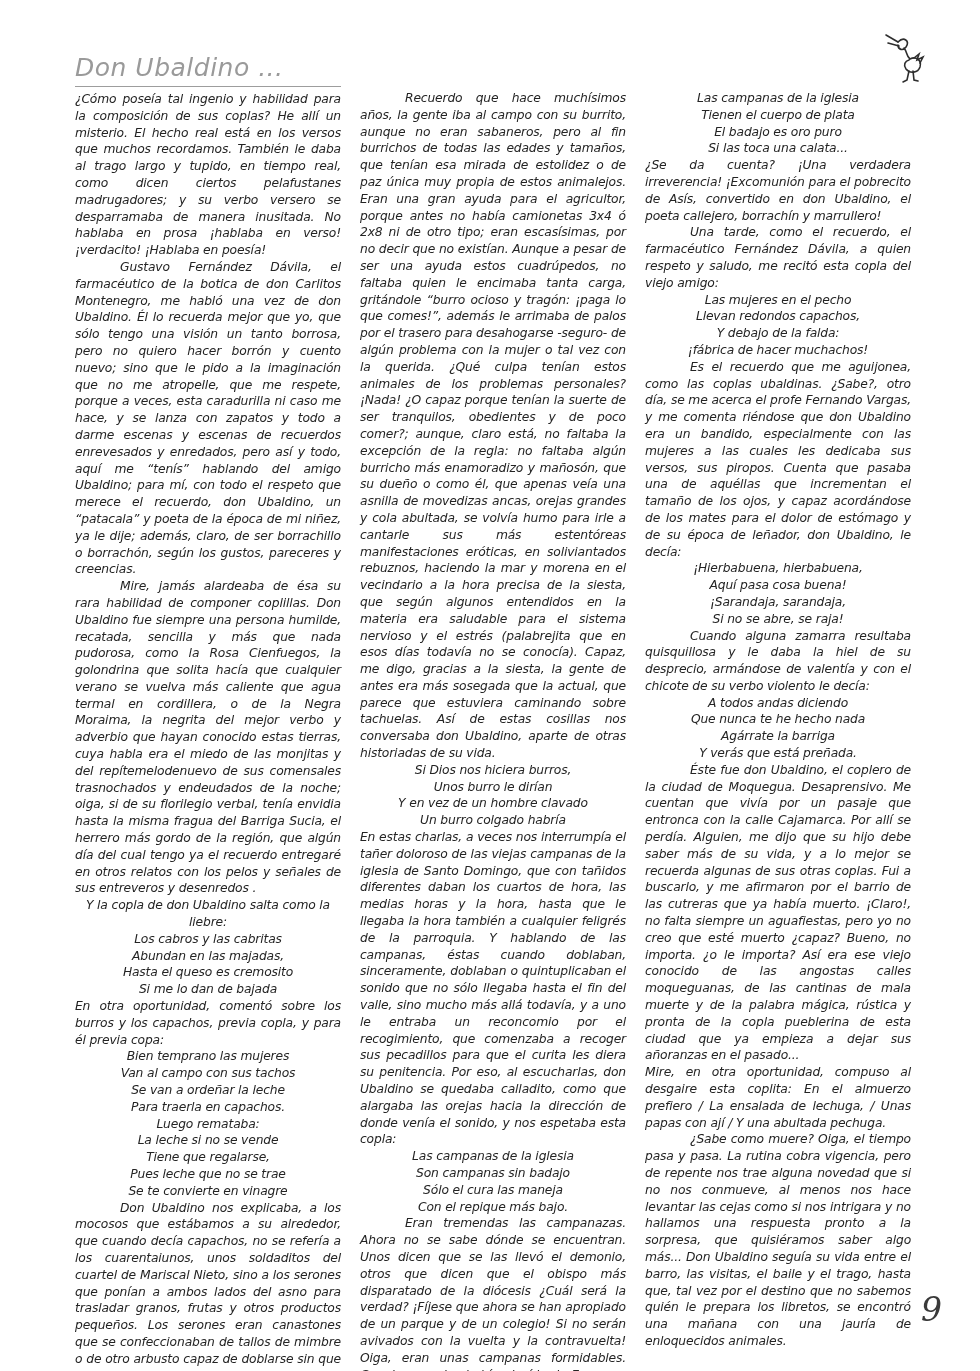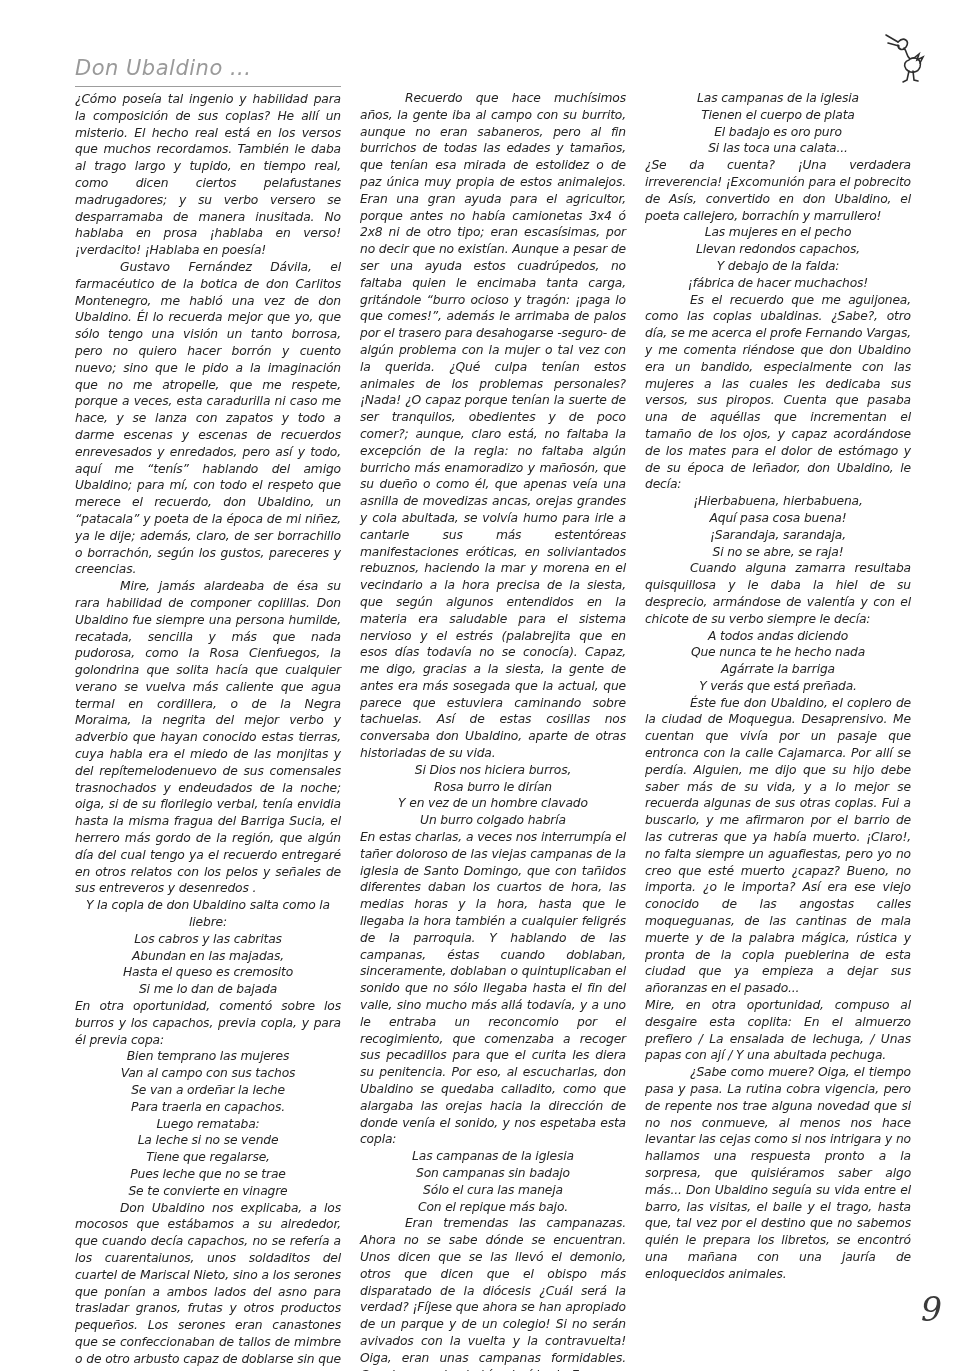--- a/index.html
+++ b/index.html
@@ -45,21 +45,21 @@
   }
   .col-lower { padding-top: 35px; }
   .header {
     border-bottom: 1.6px solid #9d9d9d;
     padding-bottom: 5px;
     margin-bottom: 4px;
     height: 26px;
   }
   .title {
     margin: 0;
-    font-size: 21px;
+    font-size: 25px;
     line-height: 26px;
     font-weight: 400;
     font-style: italic;
     color: #9a9a9a;
     letter-spacing: 0.5px;
     white-space: nowrap;
   }
   .para {
     text-align: justify;
     margin: 0;
@@ -125,48 +125,49 @@
           <div class="verse">Tiene que regalarse,</div>
           <div class="verse">Pues leche que no se trae</div>
           <div class="verse">Se te convierte en vinagre</div>
           <div class="para indent">Don Ubaldino nos explicaba, a los mocosos que estábamos a su alrededor, que cuando decía capachos, no se refería a los cuarentaiunos, unos soldaditos del cuartel de Mariscal Nieto, sino a los serones que ponían a ambos lados del asno para trasladar granos, frutas y otros productos pequeños. Los serones eran canastones que se confeccionaban de tallos de mimbre o de otro arbusto capaz de doblarse sin que se quiebren; estaban forrados de cuero para evitar que se cayeran al suelo los productos. Éstos fueron los famosos “capachos”.</div>
         </div>
     </div>
     <div class="col col-lower">
       <div>
           <div class="para indent">Recuerdo que hace muchísimos años, la gente iba al campo con su burrito, aunque no eran sabaneros, pero al fin burrichos de todas las edades y tamaños, que tenían esa mirada de estolidez o de paz única muy propia de estos animalejos. Eran una gran ayuda para el agricultor, porque antes no había camionetas 3x4 ó 2x8 ni de otro tipo; eran escasísimas, por no decir que no existían. Aunque a pesar de ser una ayuda estos cuadrúpedos, no faltaba quien le encimaba tanta carga, gritándole “burro ocioso y tragón: ¡paga lo que comes!”, además le arrimaba de palos por el trasero para desahogarse -seguro- de algún problema con la mujer o tal vez con la querida. ¿Qué culpa tenían estos animales de los problemas personales? ¡Nada! ¿O capaz porque tenían la suerte de ser tranquilos, obedientes y de poco comer?; aunque, claro está, no faltaba la excepción de la regla: no faltaba algún burricho más enamoradizo y mañosón, que su dueño o como él, que apenas veía una asnilla de movedizas ancas, orejas grandes y cola abultada, se volvía humo para irle a cantarle sus más estentóreas manifestaciones eróticas, en soliviantados rebuznos, haciendo la mar y morena en el vecindario a la hora precisa de la siesta, que según algunos entendidos en la materia era saludable para el sistema nervioso y el estrés (palabrejita que en esos días todavía no se conocía). Capaz, me digo, gracias a la siesta, la gente de antes era más sosegada que la actual, que parece que estuviera caminando sobre tachuelas. Así de estas cosillas nos conversaba don Ubaldino, aparte de otras historiadas de su vida.</div>
           <div class="verse">Si Dios nos hiciera burros,</div>
-          <div class="verse">Rosa burro le dirían</div>
+          <div class="verse">Unos burro le dirían</div>
           <div class="verse">Y en vez de un hombre clavado</div>
           <div class="verse">Un burro colgado habría</div>
           <div class="para">En estas charlas, a veces nos interrumpía el tañer doloroso de las viejas campanas de la iglesia de Santo Domingo, que con tañidos diferentes daban los cuartos de hora, las medias horas y la hora, hasta que le llegaba la hora también a cualquier feligrés de la parroquia. Y hablando de las campanas, éstas cuando doblaban, sinceramente, doblaban o quintuplicaban el sonido que no sólo llegaba hasta el fin del valle, sino mucho más allá todavía, y a uno le entraba un reconcomio por el recogimiento, que comenzaba a recoger sus pecadillos para que el curita les diera su penitencia. Por eso, al escucharlas, don Ubaldino se quedaba calladito, como que alargaba las orejas hacia la dirección de donde venía el sonido, y nos espetaba esta copla:</div>
           <div class="verse">Las campanas de la iglesia</div>
           <div class="verse">Son campanas sin badajo</div>
           <div class="verse">Sólo el cura las maneja</div>
           <div class="verse">Con el repique más bajo.</div>
           <div class="para indent">Eran tremendas las campanazas. Ahora no se sabe dónde se encuentran. Unos dicen que se las llevó el demonio, otros que dicen que el obispo más disparatado de la diócesis ¿Cuál será la verdad? ¡Fíjese que ahora se han apropiado de un parque y de un colegio! Si no serán avivados con la vuelta y la contravuelta! Oiga, eran unas campanas formidables. Cuentan que las habían traído de Europa o de España, o algo parecido, pero eran de tierras extrañas; y cuando las tocaban, salía música de sus metales. Capaz es una exageración,  pero don Ubaldino se quedaba</div>
         </div>
     </div>
     <div class="col col-lower">
       <div>
           <div class="verse">Las campanas de la iglesia</div>
           <div class="verse">Tienen el cuerpo de plata</div>
           <div class="verse">El badajo es oro puro</div>
           <div class="verse">Si las toca una calata...</div>
           <div class="para">¿Se da cuenta? ¡Una verdadera irreverencia! ¡Excomunión para el pobrecito de Asís, convertido en don Ubaldino, el poeta callejero, borrachín y marrullero!</div>
+          <div class="para indent">Una tarde, como el recuerdo, el farmacéutico Fernández Dávila, a quien respeto y saludo, me recitó esta copla del viejo amigo:</div>
           <div class="verse">Las mujeres en el pecho</div>
           <div class="verse">Llevan redondos capachos,</div>
           <div class="verse">Y debajo de la falda:</div>
           <div class="verse">¡fábrica de hacer muchachos!</div>
           <div class="para indent">Es el recuerdo que me aguijonea, como las coplas ubaldinas. ¿Sabe?, otro día, se me acerca el profe Fernando Vargas, y me comenta riéndose que don Ubaldino era un bandido, especialmente con las mujeres a las cuales les dedicaba sus versos, sus piropos. Cuenta que pasaba una de aquéllas que incrementan el tamaño de los ojos, y capaz acordándose de los mates para el dolor de estómago y de su época de leñador, don Ubaldino, le decía:</div>
           <div class="verse">¡Hierbabuena, hierbabuena,</div>
           <div class="verse">Aquí pasa cosa buena!</div>
           <div class="verse">¡Sarandaja, sarandaja,</div>
           <div class="verse">Si no se abre, se raja!</div>
-          <div class="para indent">Cuando alguna zamarra resultaba quisquillosa y le daba la hiel de su desprecio, armándose de valentía y con el chicote de su verbo siempre le decía:</div>
+          <div class="para indent">Cuando alguna zamarra resultaba quisquillosa y le daba la hiel de su desprecio, armándose de valentía y con el chicote de su verbo violento le decía:</div>
           <div class="verse">A todos andas diciendo</div>
           <div class="verse">Que nunca te he hecho nada</div>
           <div class="verse">Agárrate la barriga</div>
           <div class="verse">Y verás que está preñada.</div>
           <div class="para indent">Éste fue don Ubaldino, el coplero de la ciudad de Moquegua. Desaprensivo. Me cuentan que vivía por un pasaje que entronca con la calle Cajamarca. Por allí se perdía. Alguien, me dijo que su hijo debe saber más de su vida, y a lo mejor se recuerda algunas de sus otras coplas. Fui a buscarlo, y me afirmaron por el barrio de las cutreras que ya había muerto. ¡Claro!, no falta siempre un aguafiestas, pero yo no creo que esté muerto ¿capaz? Bueno, no importa. ¿o le importa? Así era ese viejo conocido de las angostas calles moqueguanas, de las cantinas de mala muerte y de la palabra mágica, rústica y pronta de la copla pueblerina de esta ciudad que ya empieza a dejar sus añoranzas en el pasado...</div>
           <div class="para">Mire, en otra oportunidad, compuso al desgaire esta coplita: En el almuerzo prefiero / La ensalada de lechuga, / Unas papas con ají / Y una abultada pechuga.</div>
           <div class="para indent">¿Sabe como muere? Oiga, el tiempo pasa y pasa. La rutina cobra vigencia, pero de repente nos trae alguna novedad que si no nos conmueve, al menos nos hace levantar las cejas como si nos intrigara y no hallamos una respuesta pronto a la sorpresa, que quisiéramos saber algo más... Don Ubaldino seguía su vida entre el barro, las visitas, el baile y el trago, hasta que, tal vez por el destino que no sabemos quién le prepara los libretos, se encontró una mañana con una jauría de enloquecidos animales.</div>
         </div>
     </div>
   </div>

